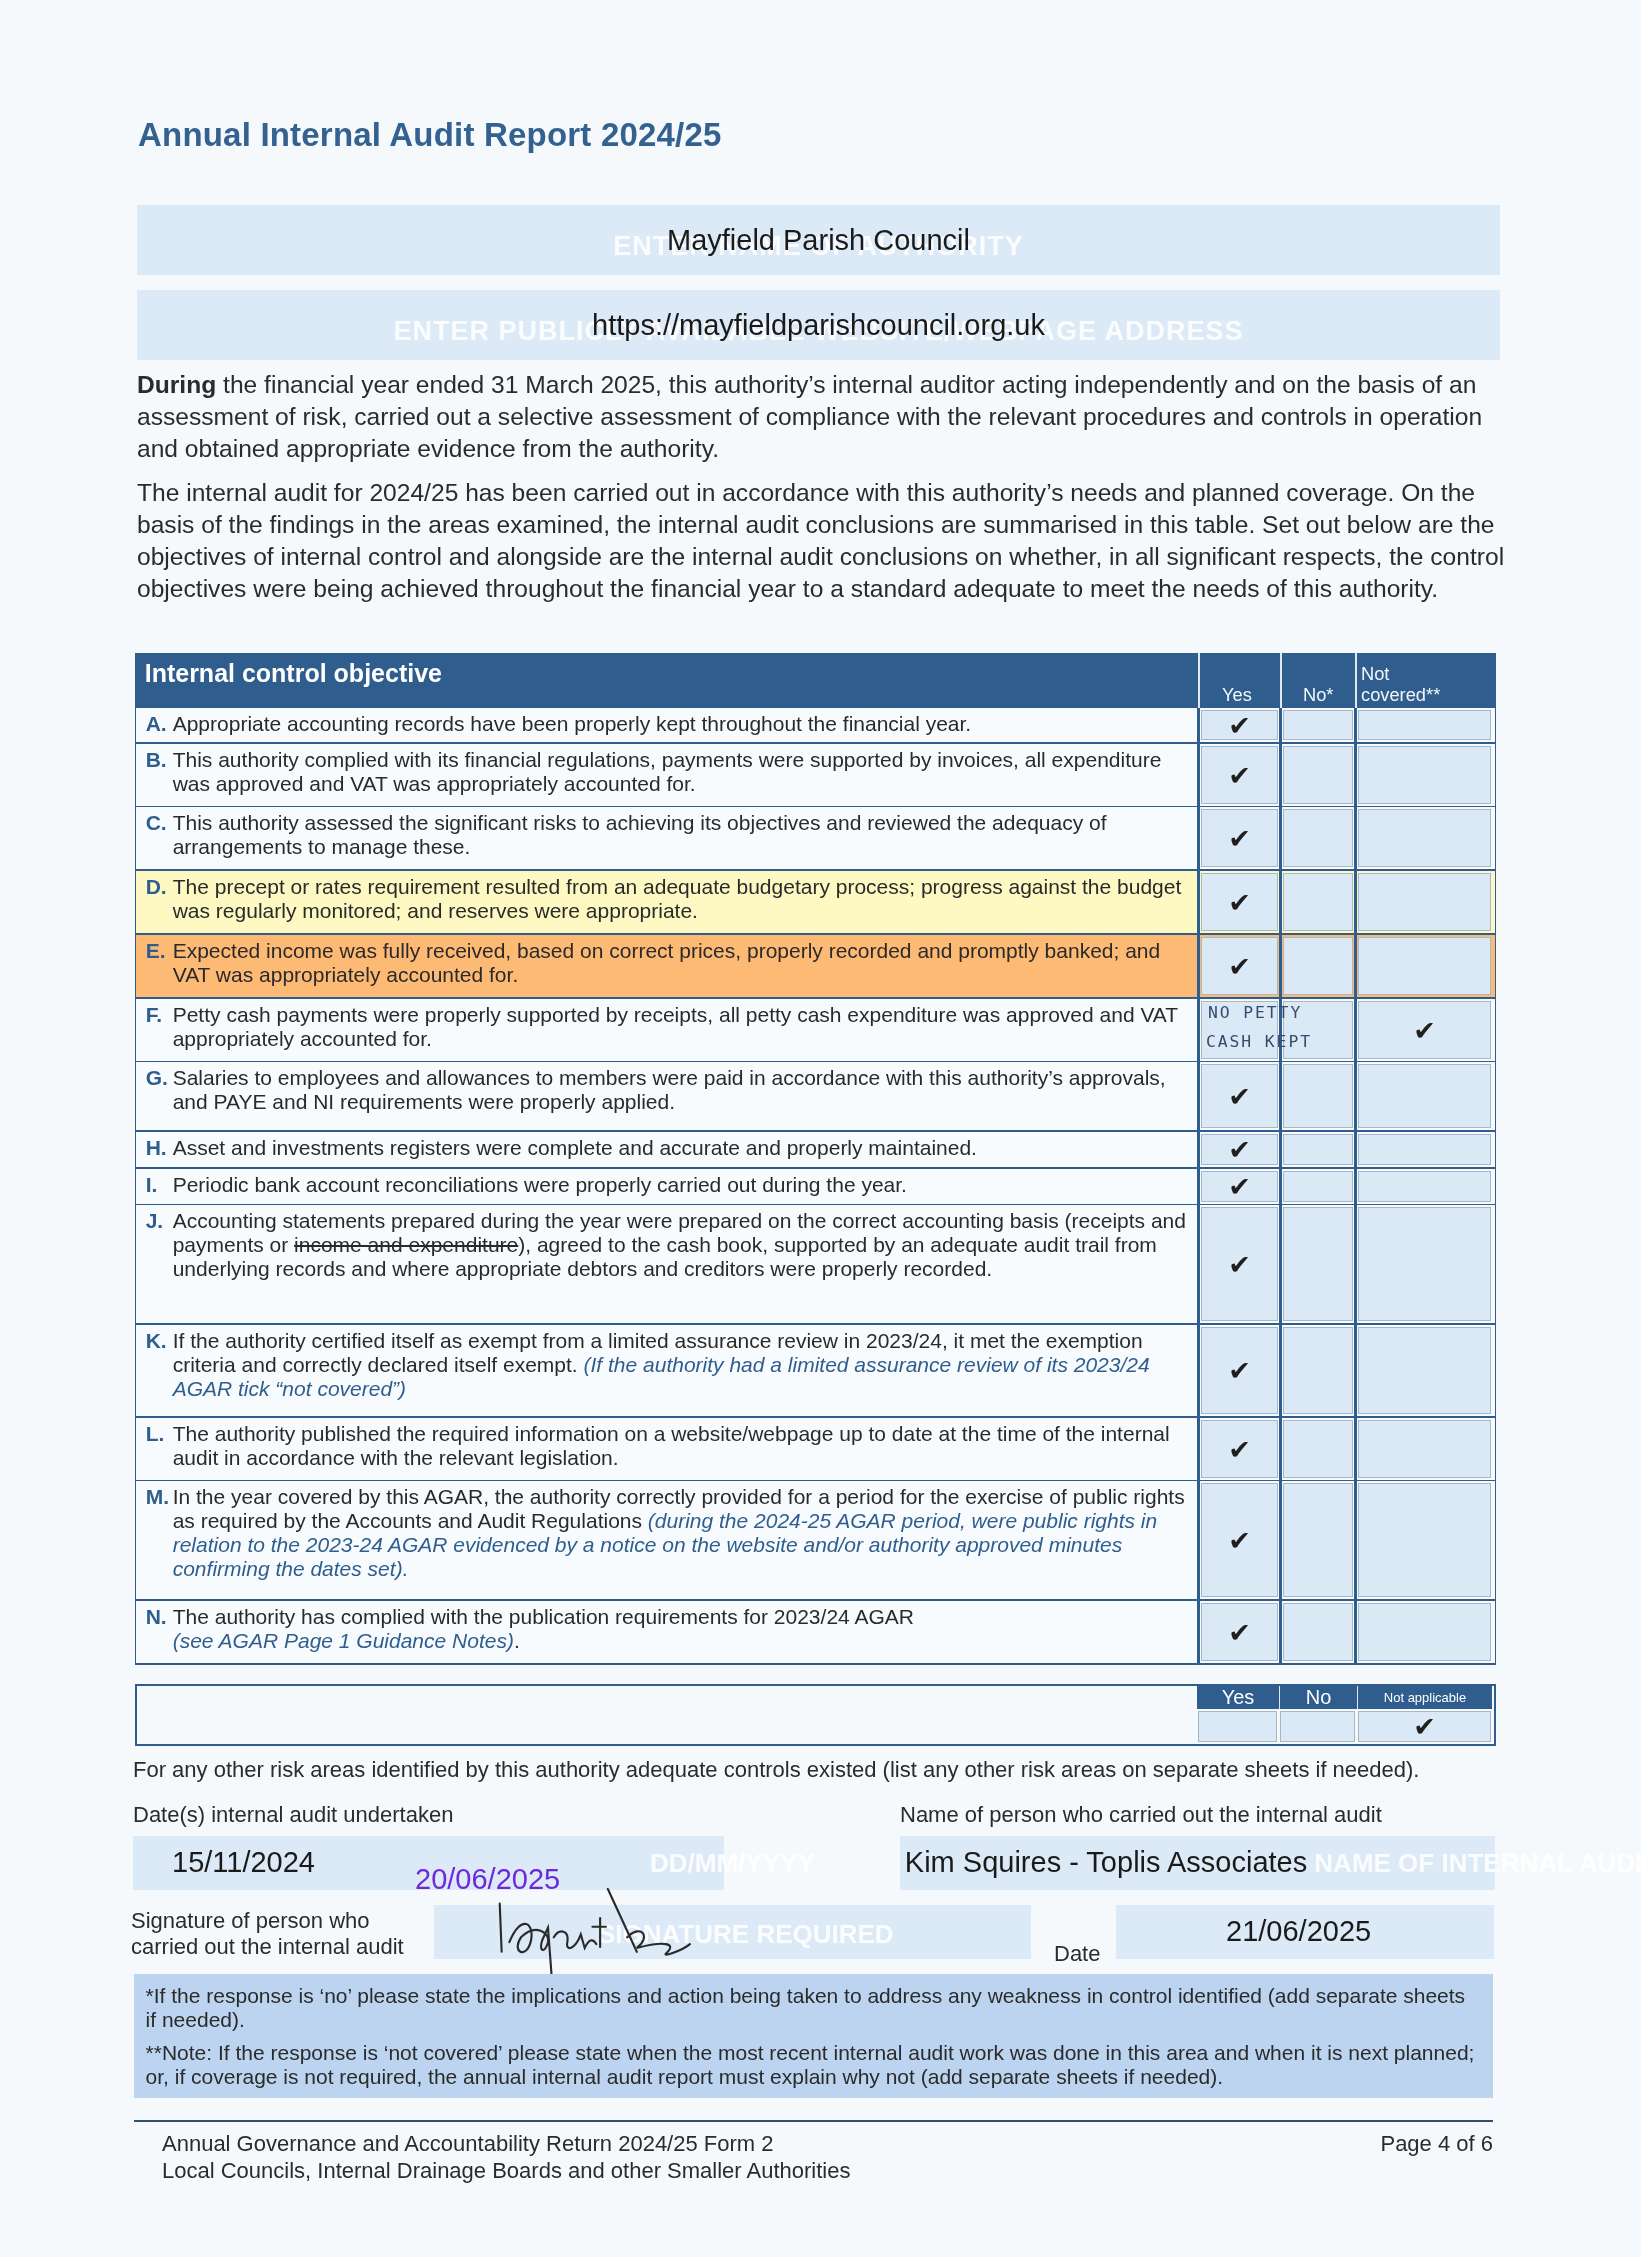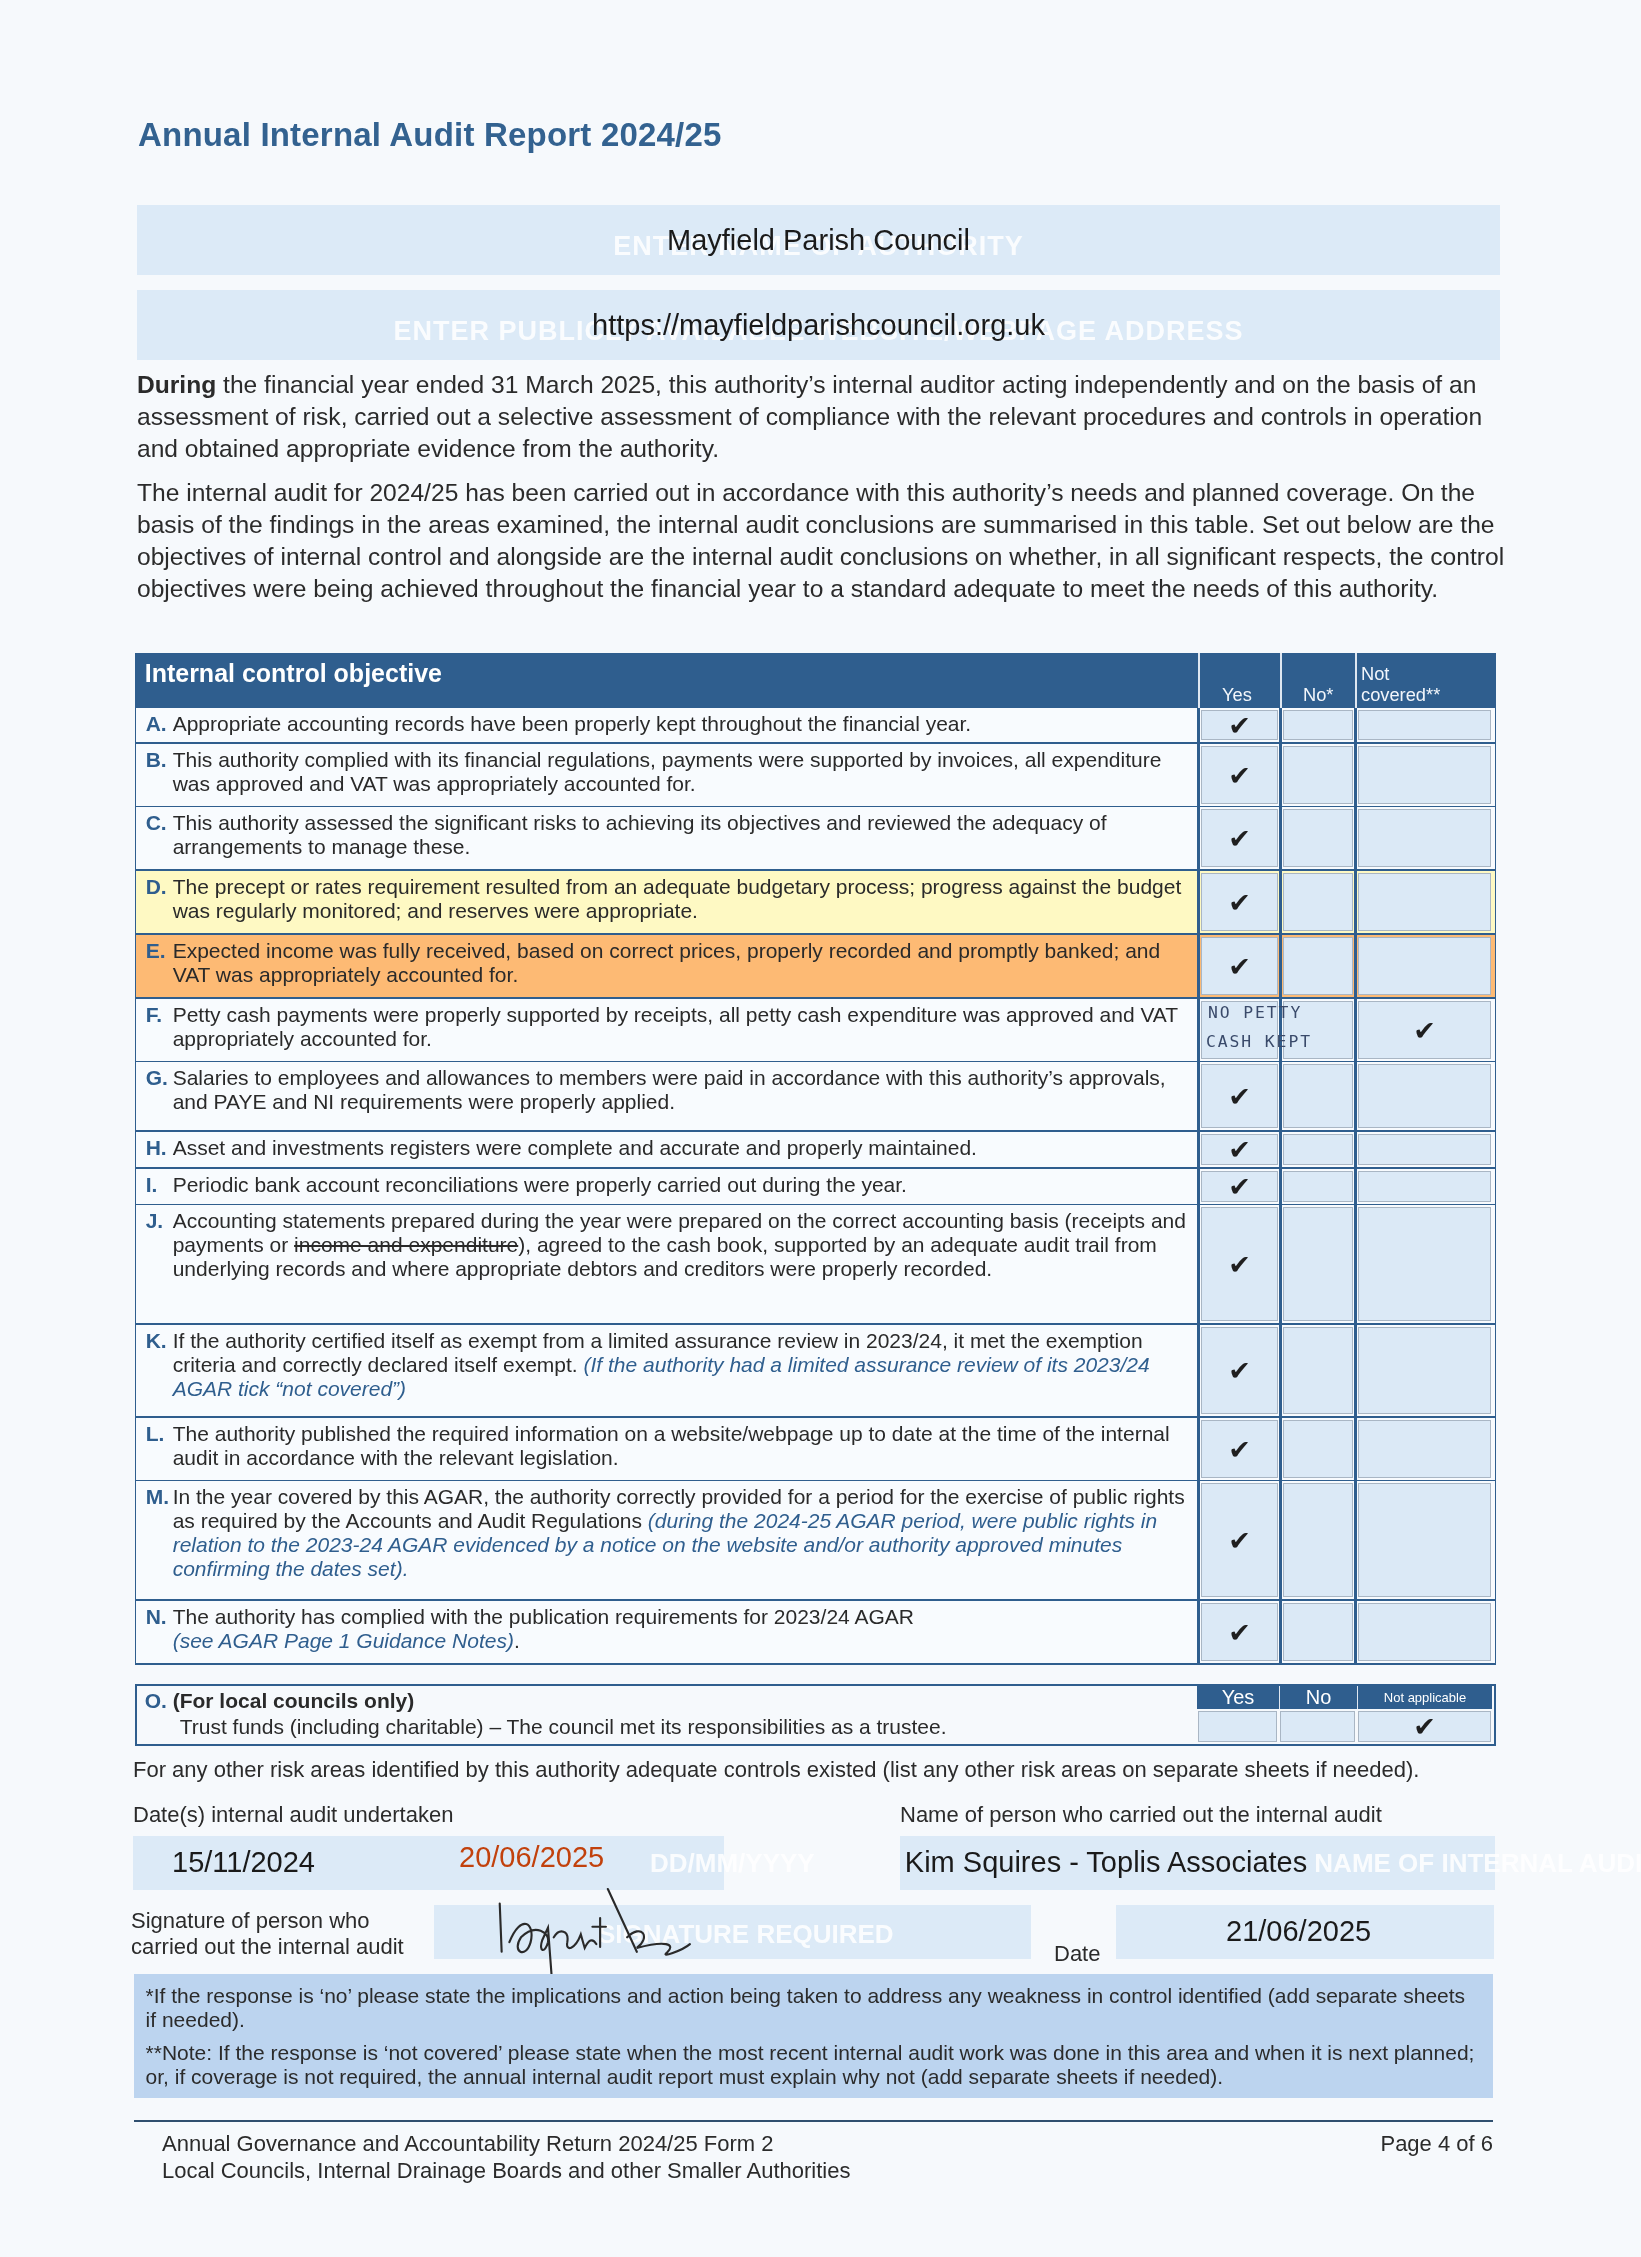--- a/index.html
+++ b/index.html
@@ -280,43 +280,38 @@
         <div class="cell" style="left: 1065px; width: 77px;">
           <span class="check">✔</span>
         </div>
         <div class="cell" style="left: 1147px; width: 70px;"></div>
         <div class="cell" style="left: 1222px; width: 133px;"></div>
       </div>
     </div>
 </div>
 
 <div class="abs rowo">
-  <div style="position:absolute;left:7.7px;top:1.9px;font-size:21px;line-height:26px;">
-    <span style="color:#2f5e8e;font-weight:bold;">O.</span>
-    <b>(For local councils only)</b><br>
-    <span style="padding-left:35px;">Trust funds (including charitable) – The council met its responsibilities as a trustee.</span>
-  </div>
   <div class="hdr" style="left:1060px;width:82px;">Yes</div>
   <div class="hdr" style="left:1142px;width:78px;border-left:1.9px solid #dfe7f1;">No</div>
   <div class="hdr" style="left:1220px;width:135px;border-left:1.9px solid #dfe7f1;font-size:13px;">Not applicable</div>
   <div class="box" style="left:1061px;width:79px;"></div>
   <div class="box" style="left:1143px;width:75px;"></div>
   <div class="box" style="left:1221px;width:133px;">
     <span class="check">✔</span>
   </div>
 </div>
 
 <div class="abs small" style="left:133px;top:1757px;width:1371px;">For any other risk areas identified by this authority adequate controls existed (list any other risk areas on separate sheets if needed).</div>
 
 <div class="abs small" style="left:133px;top:1802px;">Date(s) internal audit undertaken</div>
 <div class="abs small" style="left:900px;top:1802px;">Name of person who carried out the internal audit</div>
 
 <div class="abs inband" style="left:133px;top:1836px;width:591px;height:54px;">
   <span class="abs" style="left:39px;top:9.7px;font-size:29px;color:#1a1a1a;">15/11/2024</span>
-  <span class="abs" style="left:282px;top:5px;font-size:29px;color:#c2410c;margin-left:44px;">20/06/2025</span>
+  <span class="abs" style="left:282px;top:27px;font-size:29px;color:#6d28d9;">20/06/2025</span>
   <span class="abs" style="left:517px;top:11.6px;font-size:26px;font-weight:bold;color:rgba(255,255,255,0.85);">DD/MM/YYYY</span>
 </div>
 
 <div class="abs inband" style="left:900px;top:1836px;width:595px;height:54px;">
   <span class="abs" style="left:319px;top:11.6px;font-size:26px;font-weight:bold;color:rgba(255,255,255,0.85);white-space:nowrap;">ENTER NAME OF INTERNAL AUDITOR</span>
   <span class="abs" style="left:4.8px;top:9.7px;font-size:29px;color:#1a1a1a;white-space:nowrap;background:#dceaf7;padding-right:3.9px;">Kim Squires - Toplis Associates</span>
 </div>
 
 <div class="abs small" style="left:131px;top:1908px;line-height:26px;">
   <div>Signature of person who</div>

